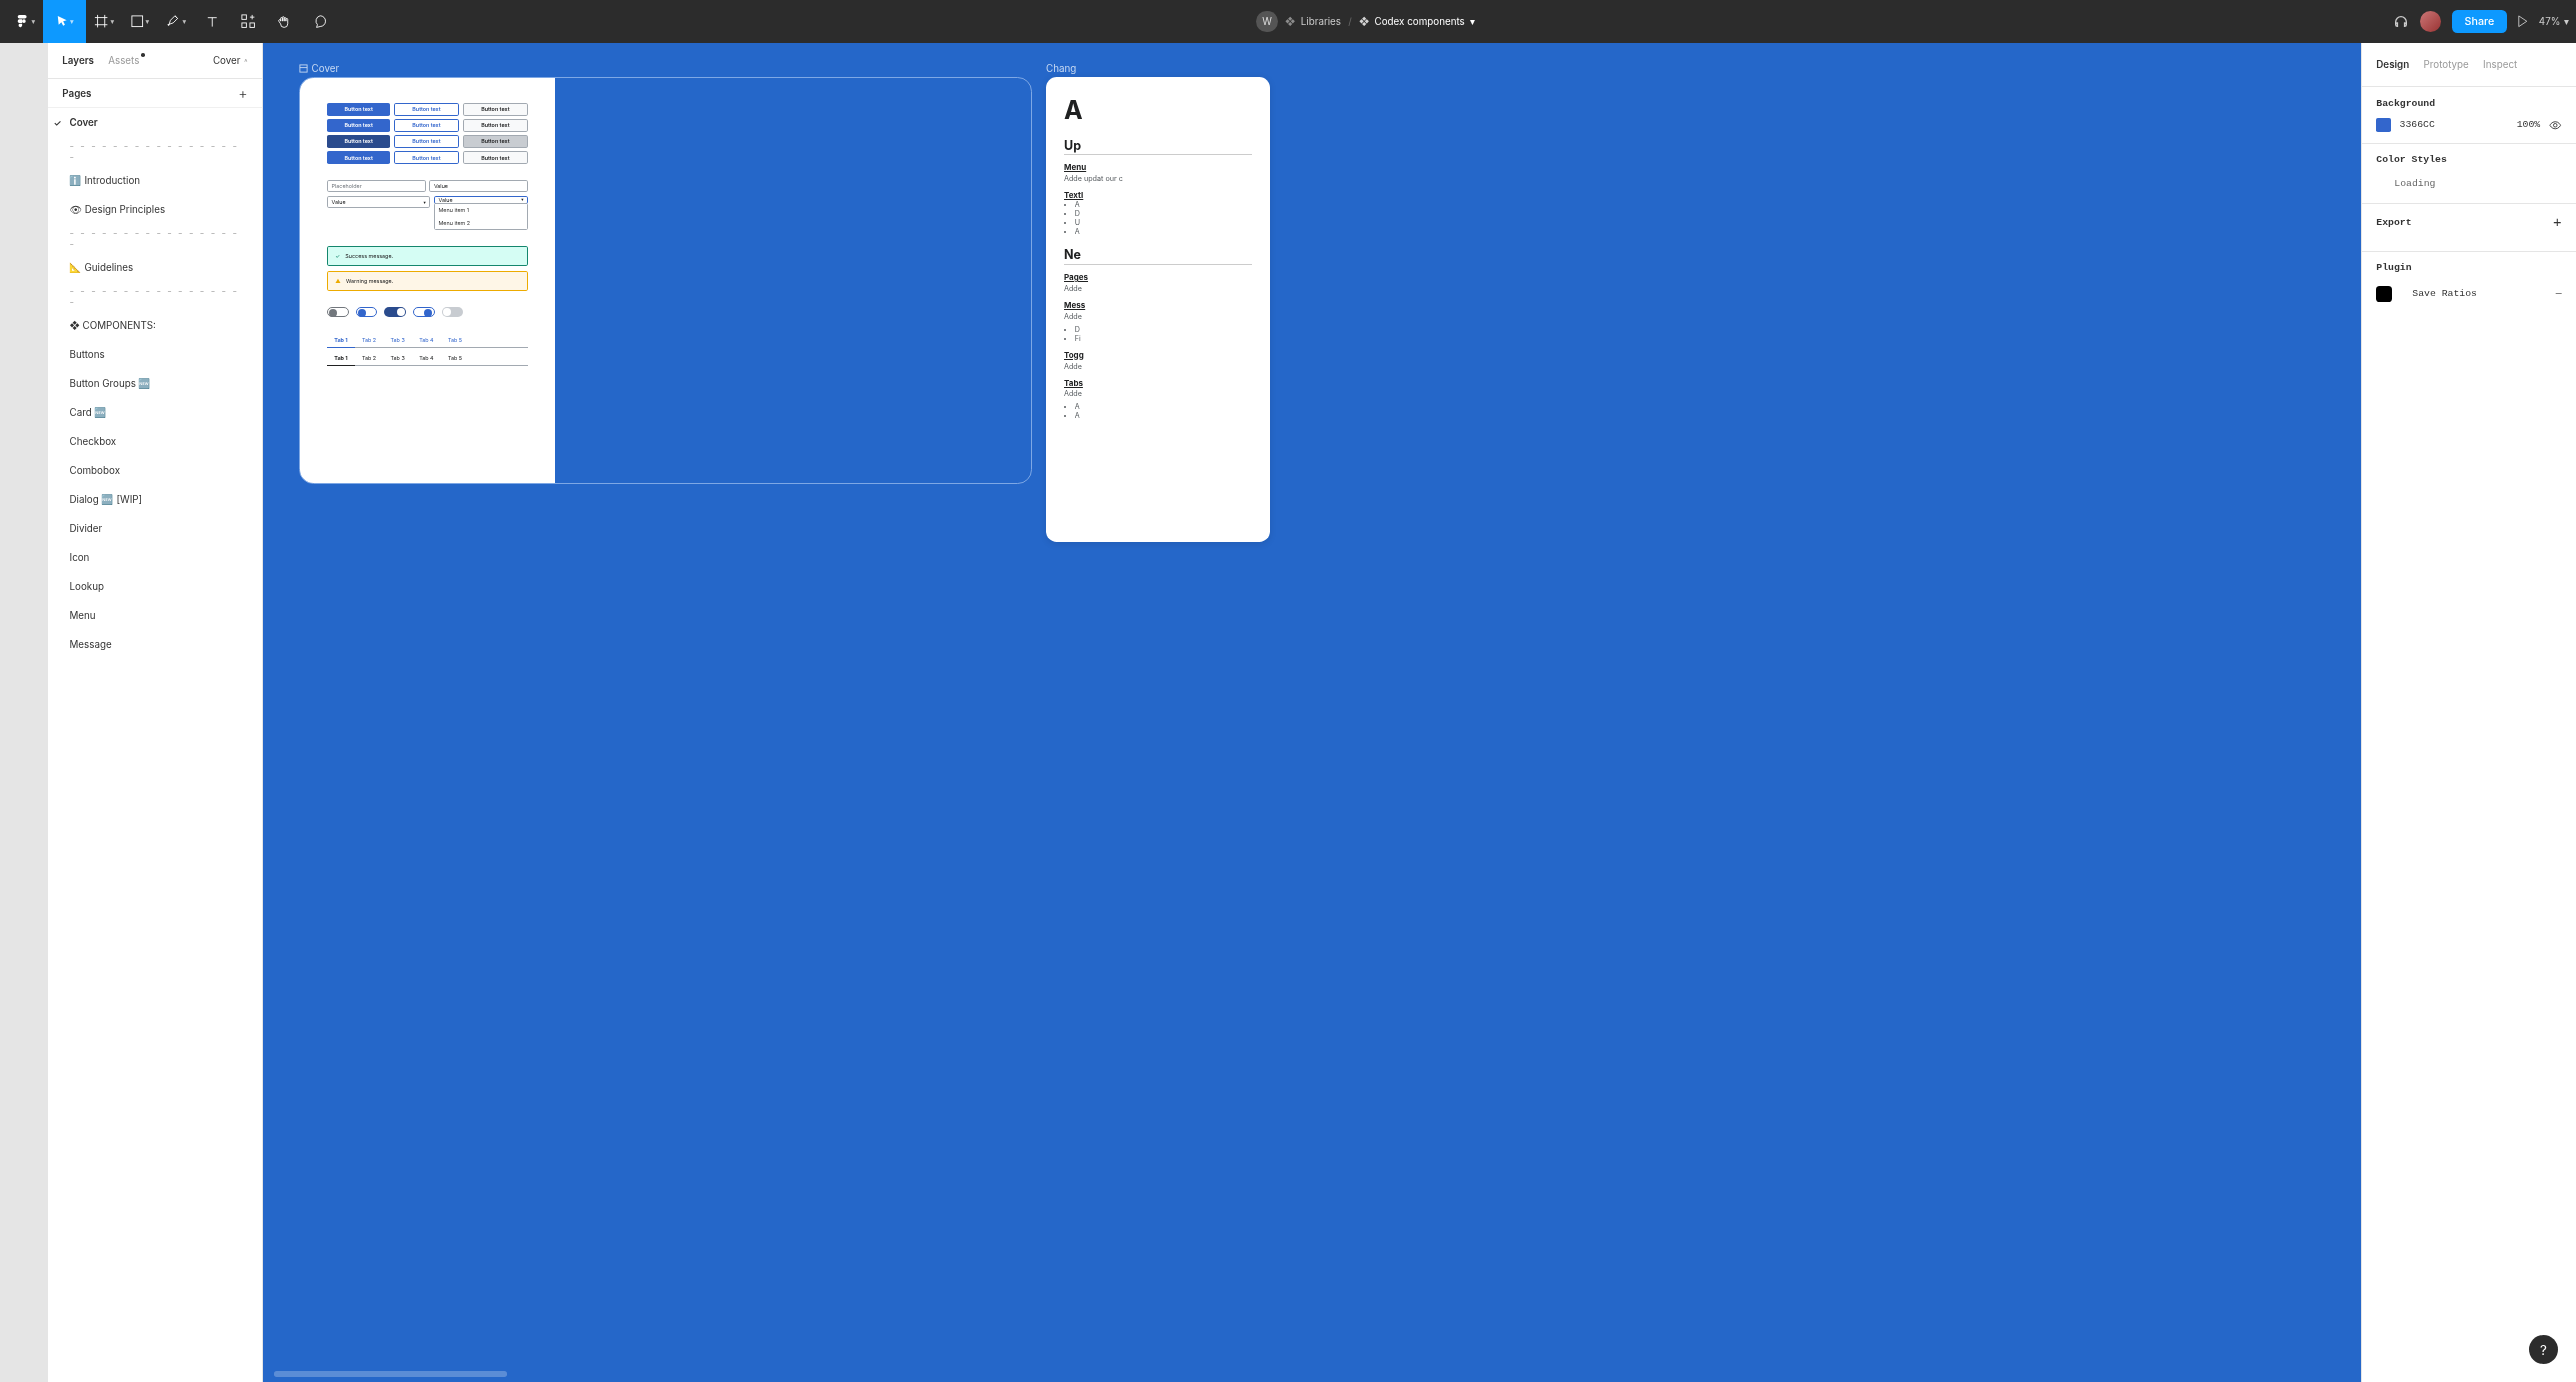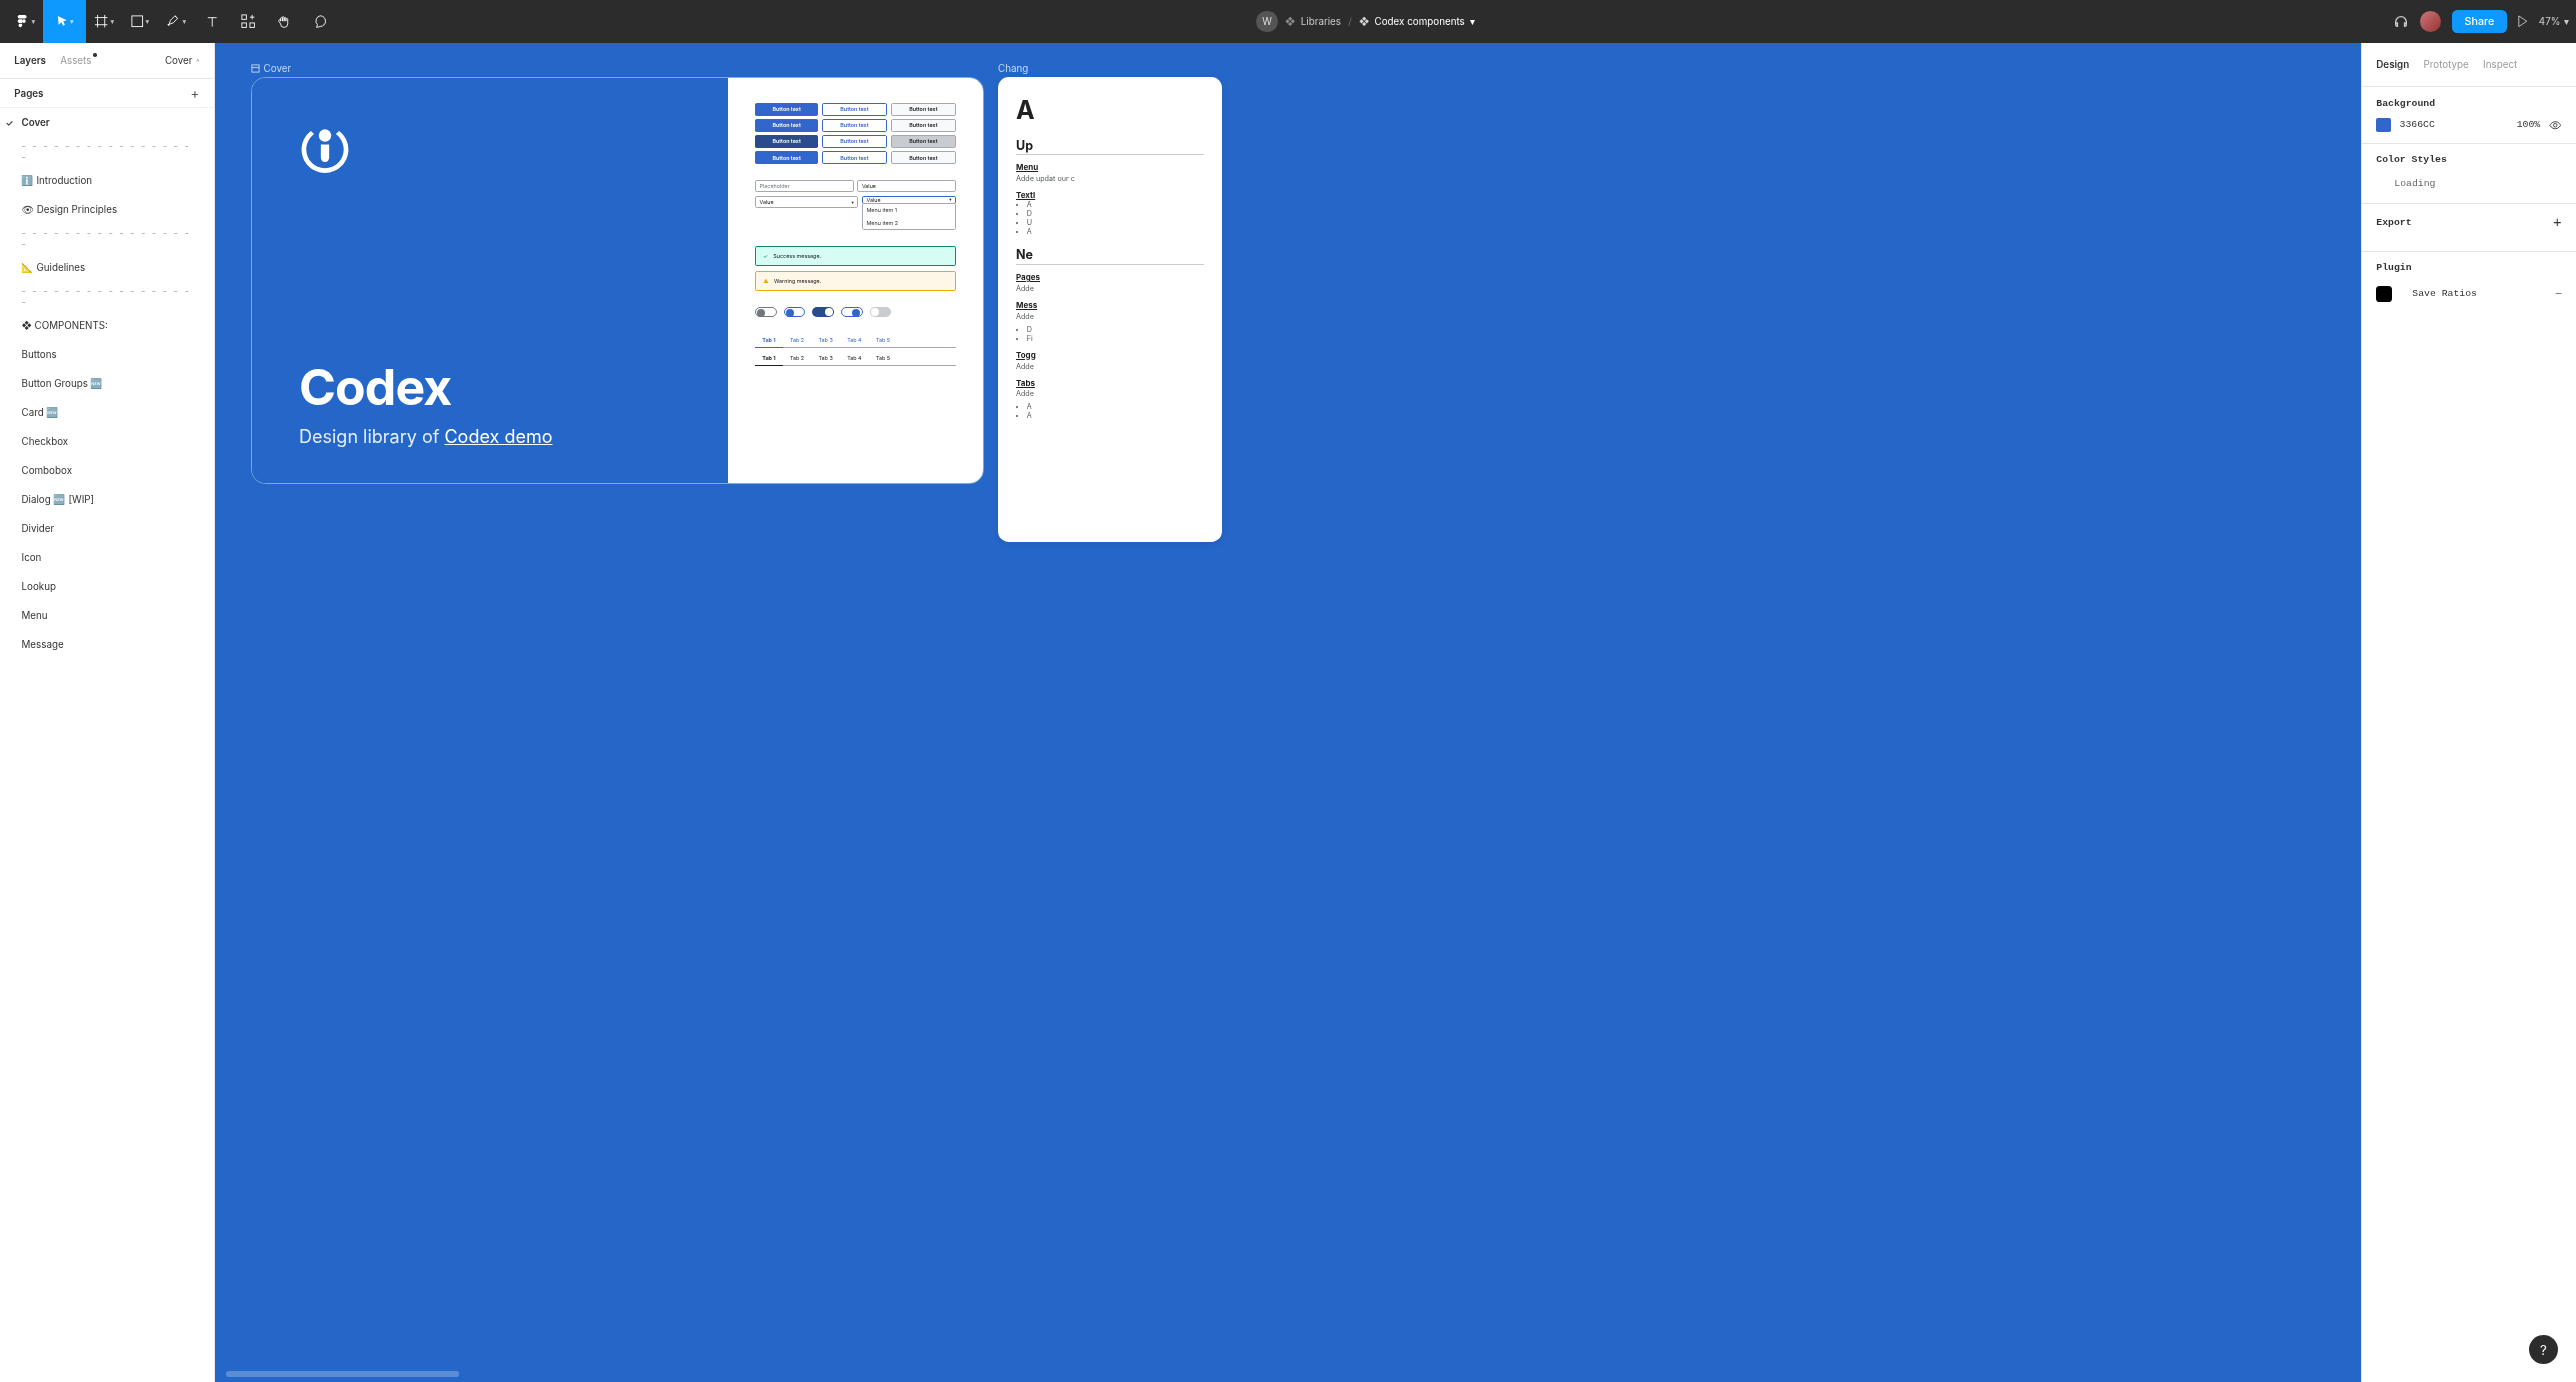--- a/index.html
+++ b/index.html
@@ -19,21 +19,21 @@
 .toolbar .avatar-circle { width:21.5px; height:21.5px; border-radius:50%; background:#555; display:flex; align-items:center; justify-content:center; font-size:9.8px; color:#ddd; }
 .toolbar .right { display:flex; align-items:center; gap:10.7px; }
 .toolbar .share-btn { background:#0d99ff; color:#fff; padding:5.4px 12.5px; border-radius:5.4px; font-size:10.7px; font-weight:500; cursor:pointer; }
 .toolbar .avatar-img { width:21.5px; height:21.5px; border-radius:50%; background:linear-gradient(135deg,#c77,#933); }
 .toolbar .zoom { display:flex; align-items:center; gap:3.6px; font-size:9.8px; color:#ccc; cursor:pointer; }
 
 
 .main { flex:1; display:flex; overflow:hidden; position:relative; }
 
 
-.left-panel { width:215px; background:#fff; border-right:0.9px solid #e5e5e5; display:flex; flex-direction:column; }
+.left-panel { width:215px; background:#fff; border-right:0.9px solid #e5e5e5; display:flex; flex-direction:column;margin-left:48px; }
 .left-tabs { height:36px; display:flex; align-items:center; padding:0 14.3px; gap:14.3px; border-bottom:0.9px solid #e5e5e5; }
 .left-tabs .tab { font-size:9.8px; color:#999; cursor:pointer; position:relative; }
 .left-tabs .tab.active { color:#333; font-weight:600; }
 .left-tabs .tab .dot { position:absolute; top:-1.8px; right:-5.4px; width:3.6px; height:3.6px; border-radius:50%; background:#333; }
 .left-tabs .page-sel { margin-left:auto; display:flex; align-items:center; gap:3.6px; font-size:9.8px; color:#333; cursor:pointer; }
 .pages-header { height:29px; display:flex; align-items:center; padding:0 14.3px; font-size:9.8px; font-weight:600; color:#333; justify-content:space-between; border-bottom:0.9px solid #f0f0f0; }
 .pages-header .add { font-size:14.3px; color:#333; cursor:pointer; font-weight:300; }
 .page-list { flex:1; overflow-y:auto; }
 .page-item { height:29px; display:flex; align-items:center; padding:0 14.3px 0 21.5px; font-size:9.8px; color:#333; cursor:pointer; gap:7.2px; }
 .page-item.current::before { content:"✓"; position:absolute; margin-left:-16px; font-size:9px; }
@@ -257,33 +257,20 @@
     <div class="canvas">
       <div class="frame-label">
         <svg width="9" height="9" viewBox="0 0 10 10">
             <rect x="1" y="1" width="8" height="8" fill="none" stroke="#c8daf3"></rect>
             <path stroke="#c8daf3" d="M1 4h8"></path>
           </svg>
         <span>Cover</span>
       </div>
 
       <div class="frame">
-        <div class="blue-side">
-          <div class="logo">
-            <svg width="52" height="52" viewBox="0 0 100 100">
-                <circle cx="50" cy="28" r="12" fill="#fff"></circle>
-                <path fill="#fff" d="M50 100C25 100 5 80 5 55c0-15 7-28 18-36l6 6C20 32 14 43 14 55c0 20 16 36 36 36s36-16 36-36c0-12-6-23-15-30l6-6c11 8 18 21 18 36 0 25-20 45-45 45z"></path>
-                <path fill="#fff" d="M42 45h16v25c0 5-3 9-8 9s-8-4-8-9z"></path>
-              </svg>
-          </div>
-          <h1>Codex</h1>
-          <div class="sub">
-            <span>Design library of </span><a>Codex demo</a>
-          </div>
-        </div>
         <div class="white-side">
           <div class="mini-buttons">
             <div class="row">
                 <div class="mini-btn mb-primary">Button text</div>
                 <div class="mini-btn mb-outline">Button text</div>
                 <div class="mini-btn mb-normal">Button text</div>
               </div>
             <div class="row">
                 <div class="mini-btn mb-primary">Button text</div>
                 <div class="mini-btn mb-outline">Button text</div>

